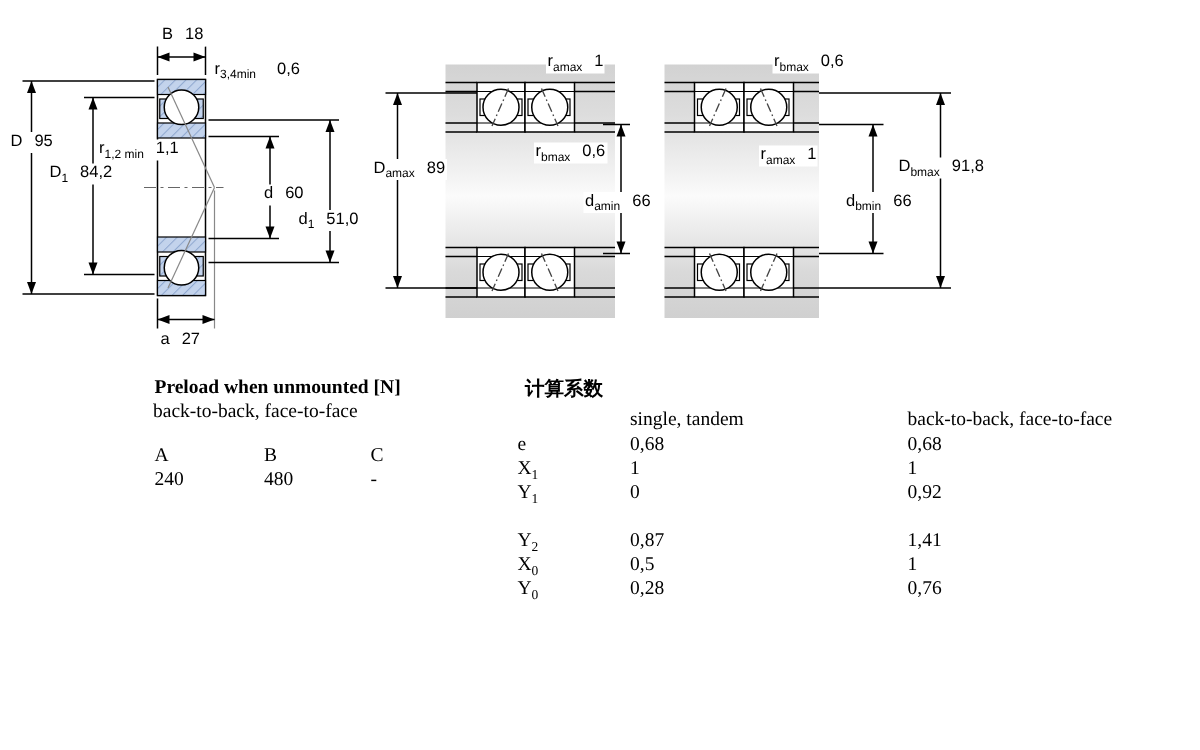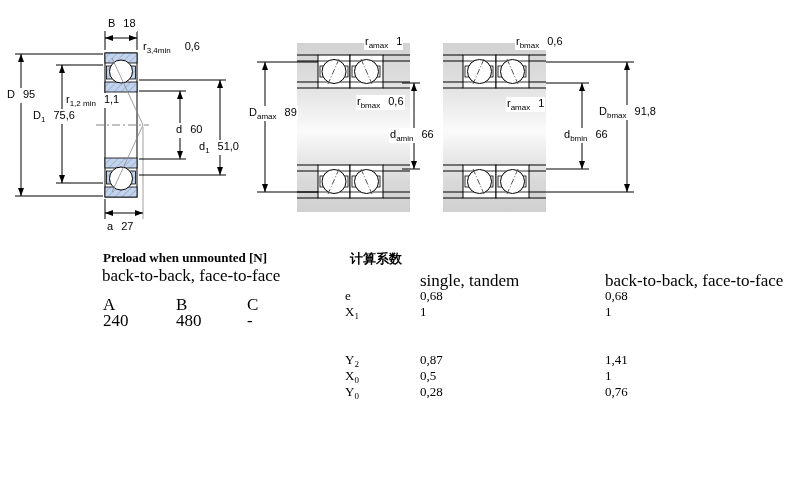--- a/index.html
+++ b/index.html
@@ -8,21 +8,21 @@
   .page svg{position:absolute;left:0;top:0;}
   
   .dim{position:absolute;white-space:nowrap;font-size:11px;line-height:13px;
        background:#fff;padding:0 1px;}
   .dim sub{font-size:8px;line-height:8px;vertical-align:-3px;letter-spacing:0;}
   .dim .val{margin-left:8px;}
   .dim .val-wide{margin-left:14px;}
   
   .serif{font-family:"Liberation Serif","DejaVu Serif",serif;text-align:right;}
   .t-title{position:absolute;font-size:13px;font-weight:bold;white-space:nowrap;}
-  .t-text{position:absolute;font-size:17px;white-space:nowrap;}
+  .t-text{position:absolute;font-size:13px;white-space:nowrap;}
   .t-text sub, .frow sub{font-size:9px;vertical-align:-3px;}
   .frow{position:absolute;left:0;width:800px;height:16px;font-size:13px;
         font-family:"Liberation Serif","DejaVu Serif",serif;}
   .frow .fsym{position:absolute;left:345px;}
   .frow .fv1{position:absolute;left:420px;}
   .frow .fv2{position:absolute;left:605px;}
 </style>
 </head>
 <body>
 
@@ -239,21 +239,21 @@
         <line x1="546" y1="169" x2="589" y2="169"></line>
       <line x1="582" y1="83" x2="582" y2="169"></line>
       <polygon points="582,83 579,91 585,91" fill="#000" stroke="none"></polygon>
       <polygon points="582,169 579,161 585,161" fill="#000" stroke="none"></polygon>
     </g>
   </svg>
 
   <div class="dim" style="left:107px;top:17px"><span>B</span><sub></sub><span class="val">18</span></div>
   <div class="dim" style="left:142px;top:40px"><span>r</span><sub>3,4min</sub><span class="val val-wide">0,6</span></div>
   <div class="dim" style="left:6px;top:88px"><span>D</span><sub></sub><span class="val">95</span></div>
-  <div class="dim" style="left:32px;top:109px"><span>D</span><sub>1</sub><span class="val">75,6</span></div>
+  <div class="dim" style="left:32px;top:109px"><span>D</span><sub>1</sub><span class="val">84,2</span></div>
   <div class="dim" style="left:65px;top:93px"><span>r</span><sub>1,2 min</sub><span class="val">1,1</span></div>
   <div class="dim" style="left:175px;top:123px"><span>d</span><sub></sub><span class="val">60</span></div>
   <div class="dim" style="left:198px;top:140px"><span>d</span><sub>1</sub><span class="val">51,0</span></div>
   <div class="dim" style="left:106px;top:220px"><span>a</span><sub></sub><span class="val">27</span></div>
 
   <div class="dim" style="left:364px;top:35px"><span>r</span><sub>amax</sub><span class="val">1</span></div>
   <div class="dim" style="left:248px;top:106px"><span>D</span><sub>amax</sub><span class="val">89</span></div>
   <div class="dim" style="left:356px;top:95px"><span>r</span><sub>bmax</sub><span class="val">0,6</span></div>
   <div class="dim" style="left:389px;top:128px"><span>d</span><sub>amin</sub><span class="val">66</span></div>
 
@@ -278,20 +278,25 @@
   <div class="frow" style="top:288px">
     <span class="fsym"><span>e</span><sub></sub></span>
     <span class="fv1">0,68</span>
       <span class="fv2">0,68</span>
   </div>
   <div class="frow" style="top:304px">
     <span class="fsym"><span>X</span><sub>1</sub></span>
     <span class="fv1">1</span>
       <span class="fv2">1</span>
   </div>
+  <div class="frow" style="top:320px">
+    <span class="fsym"><span>Y</span><sub>1</sub></span>
+    <span class="fv1">0</span>
+      <span class="fv2">0,92</span>
+  </div>
   <div class="frow" style="top:352px">
     <span class="fsym"><span>Y</span><sub>2</sub></span>
     <span class="fv1">0,87</span>
       <span class="fv2">1,41</span>
   </div>
   <div class="frow" style="top:368px">
     <span class="fsym"><span>X</span><sub>0</sub></span>
     <span class="fv1">0,5</span>
       <span class="fv2">1</span>
   </div>

